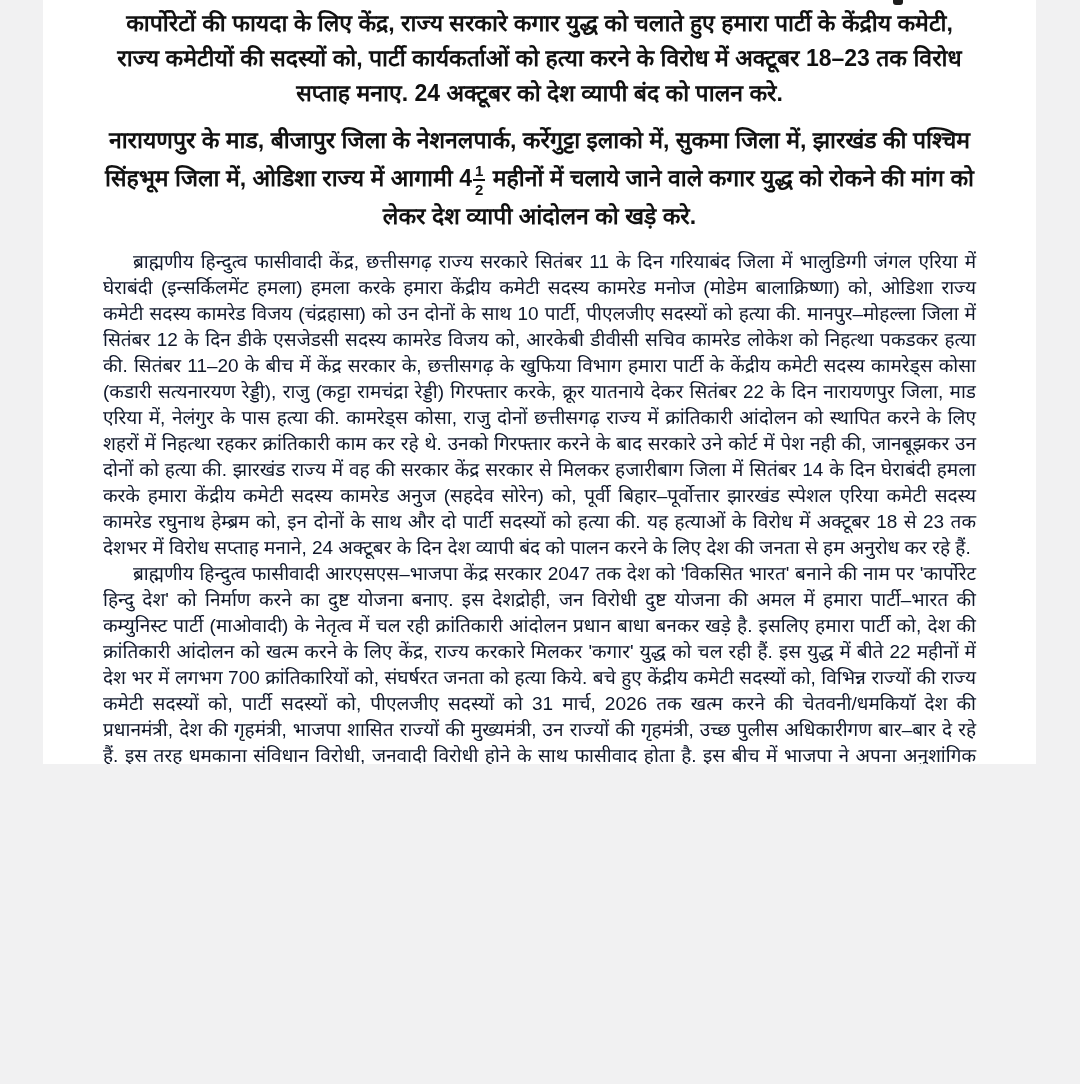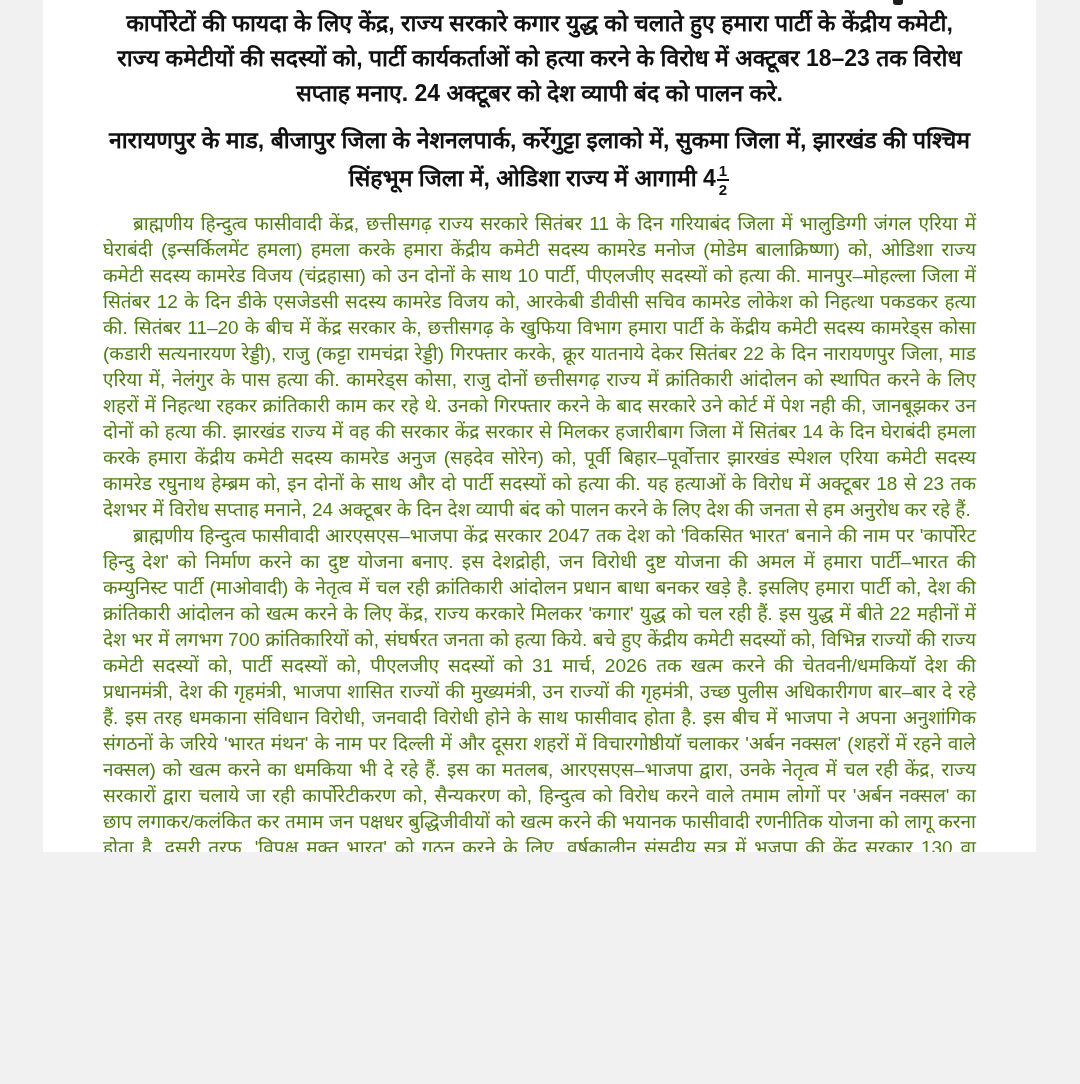--- a/index.html
+++ b/index.html
@@ -4,21 +4,21 @@
 <style>
   * { margin: 0; padding: 0; box-sizing: border-box; }
   html, body { width: 1080px; height: 1084px; }
   body {
     font-family: "Liberation Sans", "DejaVu Sans", sans-serif;
     background: #f1f1f2;
   }
   .viewport {
     position: relative;
     width: 1080px;
-    height: 852px;
+    height: 764px;
     background: #f1f1f2;
     overflow: hidden;
   }
   .page {
     position: absolute;
     left: 43px;
     top: 0;
     width: 993px;
     height: 1084px;
     background: #ffffff;
@@ -61,21 +61,21 @@
   }
   .frac .den {
     display: block;
     padding-top: 1px;
   }
   .body-para {
     font-size: 19px;
     line-height: 26px;
     text-align: justify;
     text-indent: 30px;
-    color: #4d7c0f;
+    color: #0f172a;
   }
   .body-para.first {
     margin-top: 14px;
   }
   .body-para.second {
   }
   .page-indicator {
     position: absolute;
     left: 948px;
     top: 1050px;
@@ -90,21 +90,21 @@
 
 <div class="viewport">
 
   <div class="page">
 
     <span class="cut-fragment"></span>
 
     <div class="heading first">कार्पोरेटों की फायदा के लिए केंद्र, राज्य सरकारे कगार युद्ध को चलाते हुए हमारा पार्टी के केंद्रीय कमेटी, राज्य कमेटीयों की सदस्यों को, पार्टी कार्यकर्ताओं को हत्या करने के विरोध में अक्टूबर 18–23 तक विरोध सप्ताह मनाए. 24 अक्टूबर को देश व्यापी बंद को पालन करे.</div>
 
     <div class="heading second">
-      <span>नारायणपुर के माड, बीजापुर जिला के नेशनलपार्क, कर्रेगुट्टा इलाको में, सुकमा जिला में, झारखंड की पश्चिम सिंहभूम जिला में, ओडिशा राज्य में आगामी 4</span><span class="frac"><span class="num">1</span><span class="den">2</span></span>
+      <span>नारायणपुर के माड, बीजापुर जिला के नेशनलपार्क, कर्रेगुट्टा इलाको में, सुकमा जिला में, झारखंड की पश्चिम सिंहभूम जिला में, ओडिशा राज्य में आगामी 4</span><span class="frac"><span class="num">1</span><span class="den">2</span></span><span> महीनों में चलाये जाने वाले कगार युद्ध को रोकने की मांग को लेकर देश व्यापी आंदोलन को खड़े करे.</span>
     </div>
 
     <p class="body-para first">ब्राह्मणीय हिन्दुत्व फासीवादी केंद्र, छत्तीसगढ़ राज्य सरकारे सितंबर 11 के दिन गरियाबंद जिला में भालुडिग्गी जंगल एरिया में घेराबंदी (इन्सर्किलमेंट हमला) हमला करके हमारा केंद्रीय कमेटी सदस्य कामरेड मनोज (मोडेम बालाक्रिष्णा) को, ओडिशा राज्य कमेटी सदस्य कामरेड विजय (चंद्रहासा) को उन दोनों के साथ 10 पार्टी, पीएलजीए सदस्यों को हत्या की. मानपुर–मोहल्ला जिला में सितंबर 12 के दिन डीके एसजेडसी सदस्य कामरेड विजय को, आरकेबी डीवीसी सचिव कामरेड लोकेश को निहत्था पकडकर हत्या की. सितंबर 11–20 के बीच में केंद्र सरकार के, छत्तीसगढ़ के खुफिया विभाग हमारा पार्टी के केंद्रीय कमेटी सदस्य कामरेड्स कोसा (कडारी सत्यनारयण रेड्डी), राजु (कट्टा रामचंद्रा रेड्डी) गिरफ्तार करके, क्रूर यातनाये देकर सितंबर 22 के दिन नारायणपुर जिला, माड एरिया में, नेलंगुर के पास हत्या की. कामरेड्स कोसा, राजु दोनों छत्तीसगढ़ राज्य में क्रांतिकारी आंदोलन को स्थापित करने के लिए शहरों में निहत्था रहकर क्रांतिकारी काम कर रहे थे. उनको गिरफ्तार करने के बाद सरकारे उने कोर्ट में पेश नही की, जानबूझकर उन दोनों को हत्या की. झारखंड राज्य में वह की सरकार केंद्र सरकार से मिलकर हजारीबाग जिला में सितंबर 14 के दिन घेराबंदी हमला करके हमारा केंद्रीय कमेटी सदस्य कामरेड अनुज (सहदेव सोरेन) को, पूर्वी बिहार–पूर्वोत्तार झारखंड स्पेशल एरिया कमेटी सदस्य कामरेड रघुनाथ हेम्ब्रम को, इन दोनों के साथ और दो पार्टी सदस्यों को हत्या की. यह हत्याओं के विरोध में अक्टूबर 18 से 23 तक देशभर में विरोध सप्ताह मनाने, 24 अक्टूबर के दिन देश व्यापी बंद को पालन करने के लिए देश की जनता से हम अनुरोध कर रहे हैं.</p>
 
     <p class="body-para second">ब्राह्मणीय हिन्दुत्व फासीवादी आरएसएस–भाजपा केंद्र सरकार 2047 तक देश को 'विकसित भारत' बनाने की नाम पर 'कार्पोरेट हिन्दु देश' को निर्माण करने का दुष्ट योजना बनाए. इस देशद्रोही, जन विरोधी दुष्ट योजना की अमल में हमारा पार्टी–भारत की कम्युनिस्ट पार्टी (माओवादी) के नेतृत्व में चल रही क्रांतिकारी आंदोलन प्रधान बाधा बनकर खड़े है. इसलिए हमारा पार्टी को, देश की क्रांतिकारी आंदोलन को खत्म करने के लिए केंद्र, राज्य करकारे मिलकर 'कगार' युद्ध को चल रही हैं. इस युद्ध में बीते 22 महीनों में देश भर में लगभग 700 क्रांतिकारियों को, संघर्षरत जनता को हत्या किये. बचे हुए केंद्रीय कमेटी सदस्यों को, विभिन्न राज्यों की राज्य कमेटी सदस्यों को, पार्टी सदस्यों को, पीएलजीए सदस्यों को 31 मार्च, 2026 तक खत्म करने की चेतवनी/धमकियाॅ देश की प्रधानमंत्री, देश की गृहमंत्री, भाजपा शासित राज्यों की मुख्यमंत्री, उन राज्यों की गृहमंत्री, उच्छ पुलीस अधिकारीगण बार–बार दे रहे हैं. इस तरह धमकाना संविधान विरोधी, जनवादी विरोधी होने के साथ फासीवाद होता है. इस बीच में भाजपा ने अपना अनुशांगिक संगठनों के जरिये 'भारत मंथन' के नाम पर दिल्ली में और दूसरा शहरों में विचारगोष्ठीयाॅ चलाकर 'अर्बन नक्सल' (शहरों में रहने वाले नक्सल) को खत्म करने का धमकिया भी दे रहे हैं. इस का मतलब, आरएसएस–भाजपा द्वारा, उनके नेतृत्व में चल रही केंद्र, राज्य सरकारों द्वारा चलाये जा रही कार्पोरेटीकरण को, सैन्यकरण को, हिन्दुत्व को विरोध करने वाले तमाम लोगों पर 'अर्बन नक्सल' का छाप लगाकर/कलंकित कर तमाम जन पक्षधर बुद्धिजीवीयों को खत्म करने की भयानक फासीवादी रणनीतिक योजना को लागू करना होता है. दूसरी तरफ, 'विपक्ष मुक्त भारत' को गठन करने के लिए, वर्षकालीन संसदीय सत्र में भजपा की केंद्र सरकार 130 वा संविधान की संशोधन बिल को पेश की. इस देश की लुटेरे वर्गों के फायदा के लिए लिखा गया संविधान को भी पूरा बदलकर उसकी स्थान पर आधुनिक मनुस्मृति को देश की</p>
 
   </div>
 
   <div class="page-indicator">1/2</div>
 

